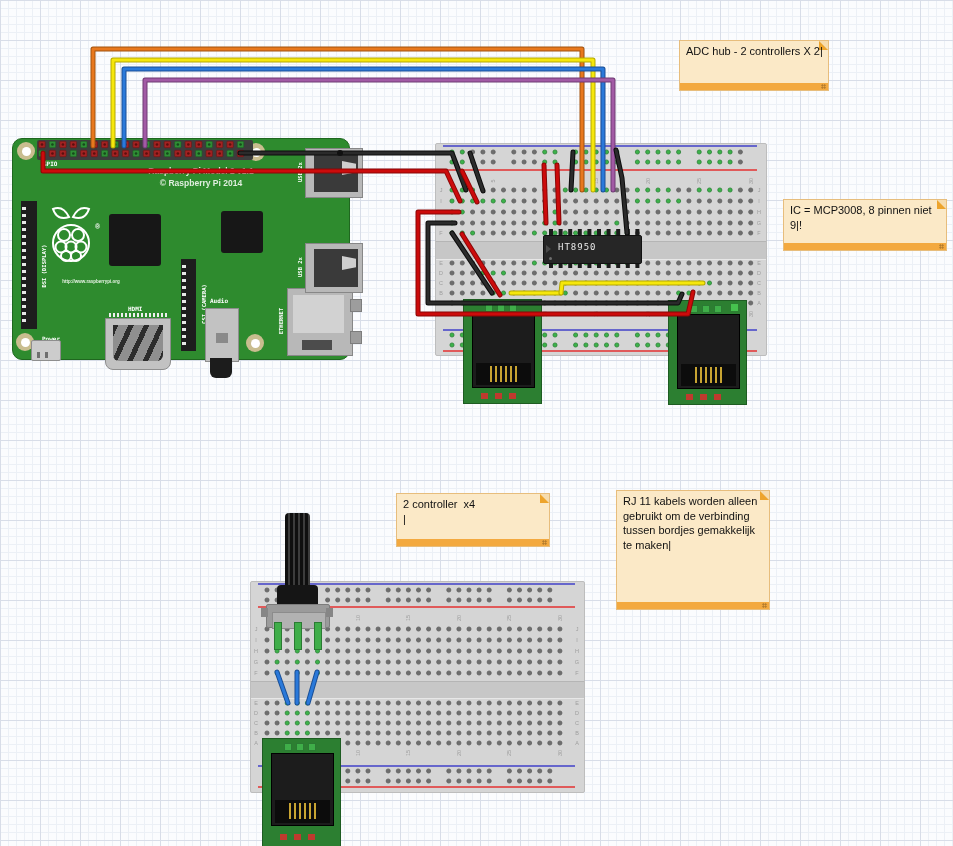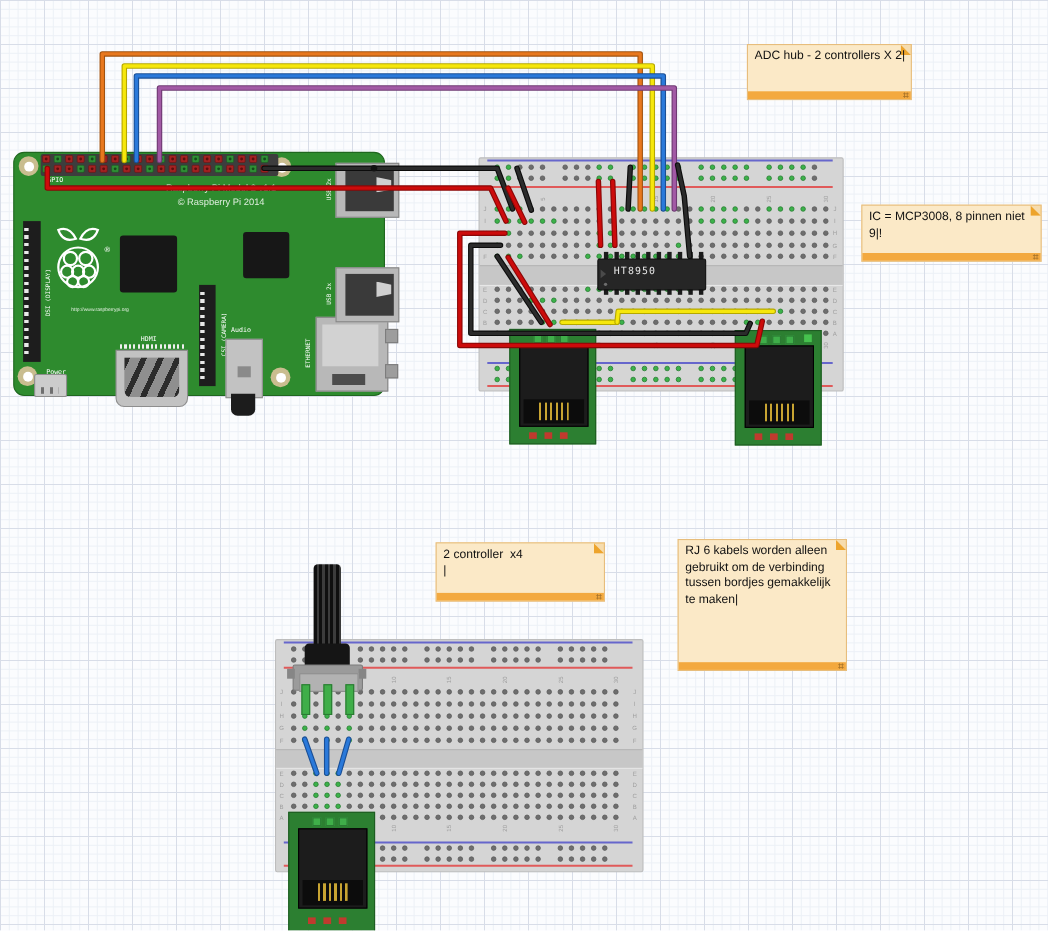--- a/index.html
+++ b/index.html
@@ -8,21 +8,21 @@
     background-image:
       linear-gradient(#d8dde8 1px, transparent 1px),
       linear-gradient(90deg,#d8dde8 1px, transparent 1px),
       linear-gradient(#ecf0f6 1px, transparent 1px),
       linear-gradient(90deg,#ecf0f6 1px, transparent 1px);
     background-size:40px 40px,40px 40px,8px 8px,8px 8px;
     font-family:"Liberation Sans",sans-serif;}
   svg.layer{position:absolute;left:0;top:0;pointer-events:none;}
   
   .pi{position:absolute;left:12px;top:138px;width:336px;height:220px;background:#2e8b2e;
-      border:1px solid #1f671f;border-radius:10px;}
+      border:1px solid #1f671f;border-radius:10px;font-weight:bold;}
   .mhole{position:absolute;width:18px;height:18px;border-radius:50%;background:#c9bd8f;}
   .mhole::after{content:"";position:absolute;left:4.5px;top:4.5px;width:9px;height:9px;border-radius:50%;background:#fff;}
   .gpio{position:absolute;left:24px;top:1px;width:216px;height:20px;background:#3d3d3d;border-radius:2px;}
   .gpio-label{position:absolute;left:30px;top:21px;font-size:6px;color:#fff;font-family:"DejaVu Sans Mono",monospace;}
   .pi-title{position:absolute;left:78px;top:27px;width:220px;text-align:center;font-size:8.5px;color:#dfeede;}
   .pi-copy{position:absolute;left:78px;top:39px;width:220px;text-align:center;font-size:8.5px;color:#dfeede;}
   .pi-url{position:absolute;left:38px;top:140px;width:80px;text-align:center;font-size:4.5px;color:#e8f3e6;}
   .chip{position:absolute;background:#171717;border-radius:3px;}
   .soc{left:96px;top:75px;width:52px;height:52px;}
   .chip2{left:208px;top:72px;width:42px;height:42px;}
@@ -89,21 +89,21 @@
   
   .note{position:absolute;background:#fbe9c7;border:1px solid #e7bd7c;z-index:20;box-sizing:border-box;}
   .note-text{position:absolute;left:6px;right:4px;top:3px;bottom:8px;font-size:11px;line-height:14.5px;
       color:#111;white-space:pre-wrap;overflow:hidden;}
   .note-strip{position:absolute;left:0;right:0;bottom:0;height:7px;background:#f3a93f;}
   .note-grip{position:absolute;right:2px;bottom:1px;width:5px;height:5px;
       background-image:radial-gradient(circle,#a8742a 0.8px,transparent 1px);background-size:2.5px 2.5px;}
   .note-fold{position:absolute;top:0;right:0;width:0;height:0;
       border-bottom:9px solid #eda42c;border-right:9px solid #f6dcae;}
   .note1{left:679px;top:40px;width:150px;height:51px;}
-  .note2{left:783px;top:186px;width:164px;height:52px;}
+  .note2{left:783px;top:199px;width:164px;height:52px;}
   .note3{left:396px;top:493px;width:154px;height:54px;}
   .note4{left:616px;top:490px;width:154px;height:120px;}
 </style>
 </head>
 <body>
 
 <div class="canvas">
 
   <div class="pi">
     <div class="mhole" style="left:4px;top:3px"></div>
@@ -1317,19 +1317,19 @@
   <div class="note note3">
     <div class="note-fold"></div>
     <div class="note-text">2 controller  x4
 |</div>
     <div class="note-strip">
         <div class="note-grip"></div>
       </div>
   </div>
   <div class="note note4">
     <div class="note-fold"></div>
-    <div class="note-text">RJ 6 kabels worden alleen gebruikt om de verbinding tussen bordjes gemakkelijk te maken|</div>
+    <div class="note-text">RJ 11 kabels worden alleen gebruikt om de verbinding tussen bordjes gemakkelijk te maken|</div>
     <div class="note-strip">
         <div class="note-grip"></div>
       </div>
   </div>
 
 </div>
 
 </body></html>

